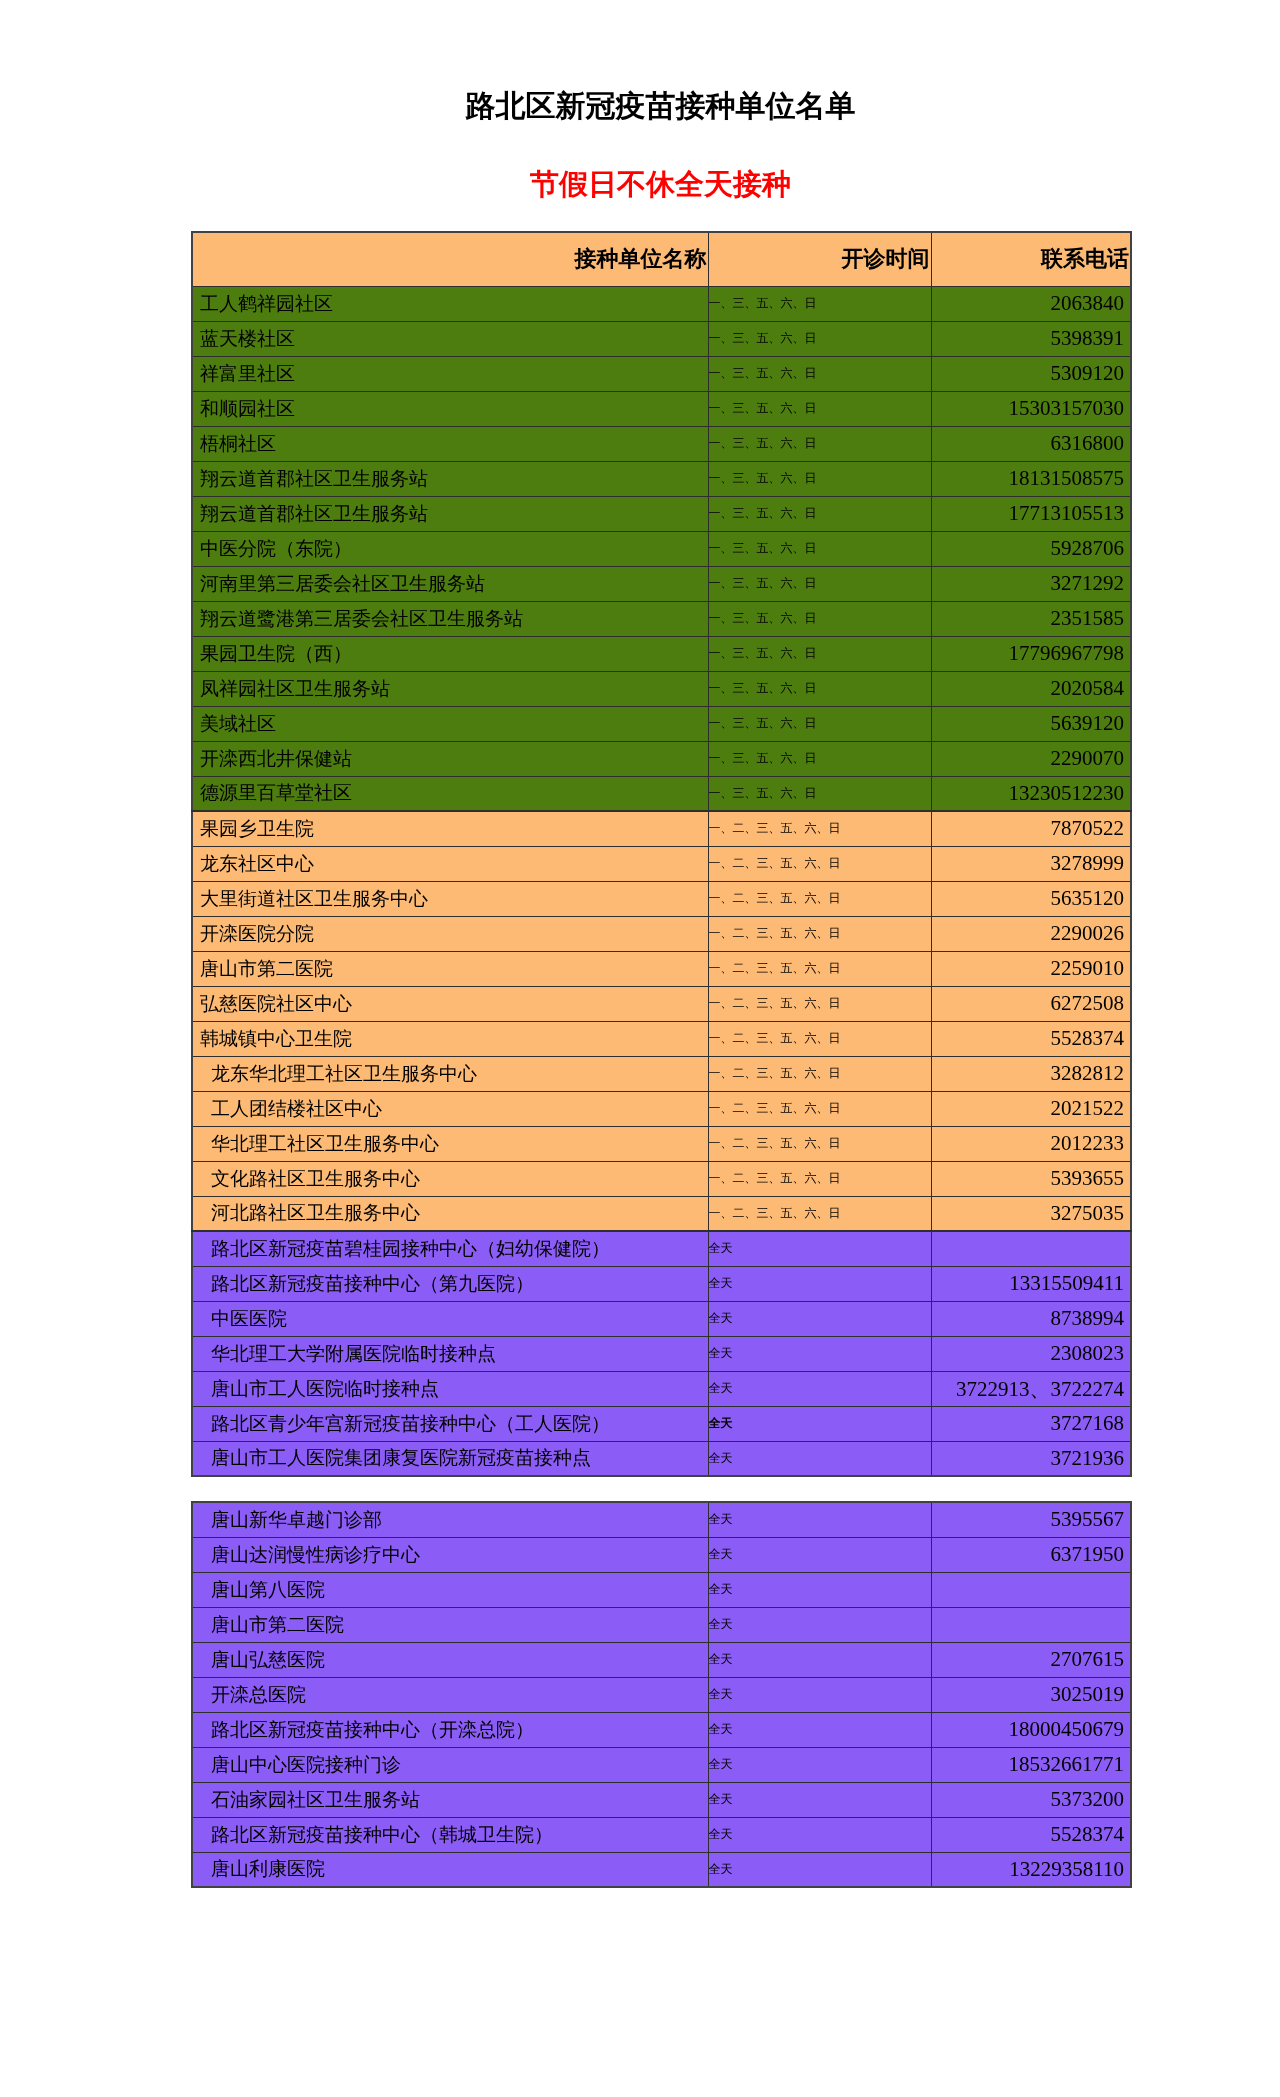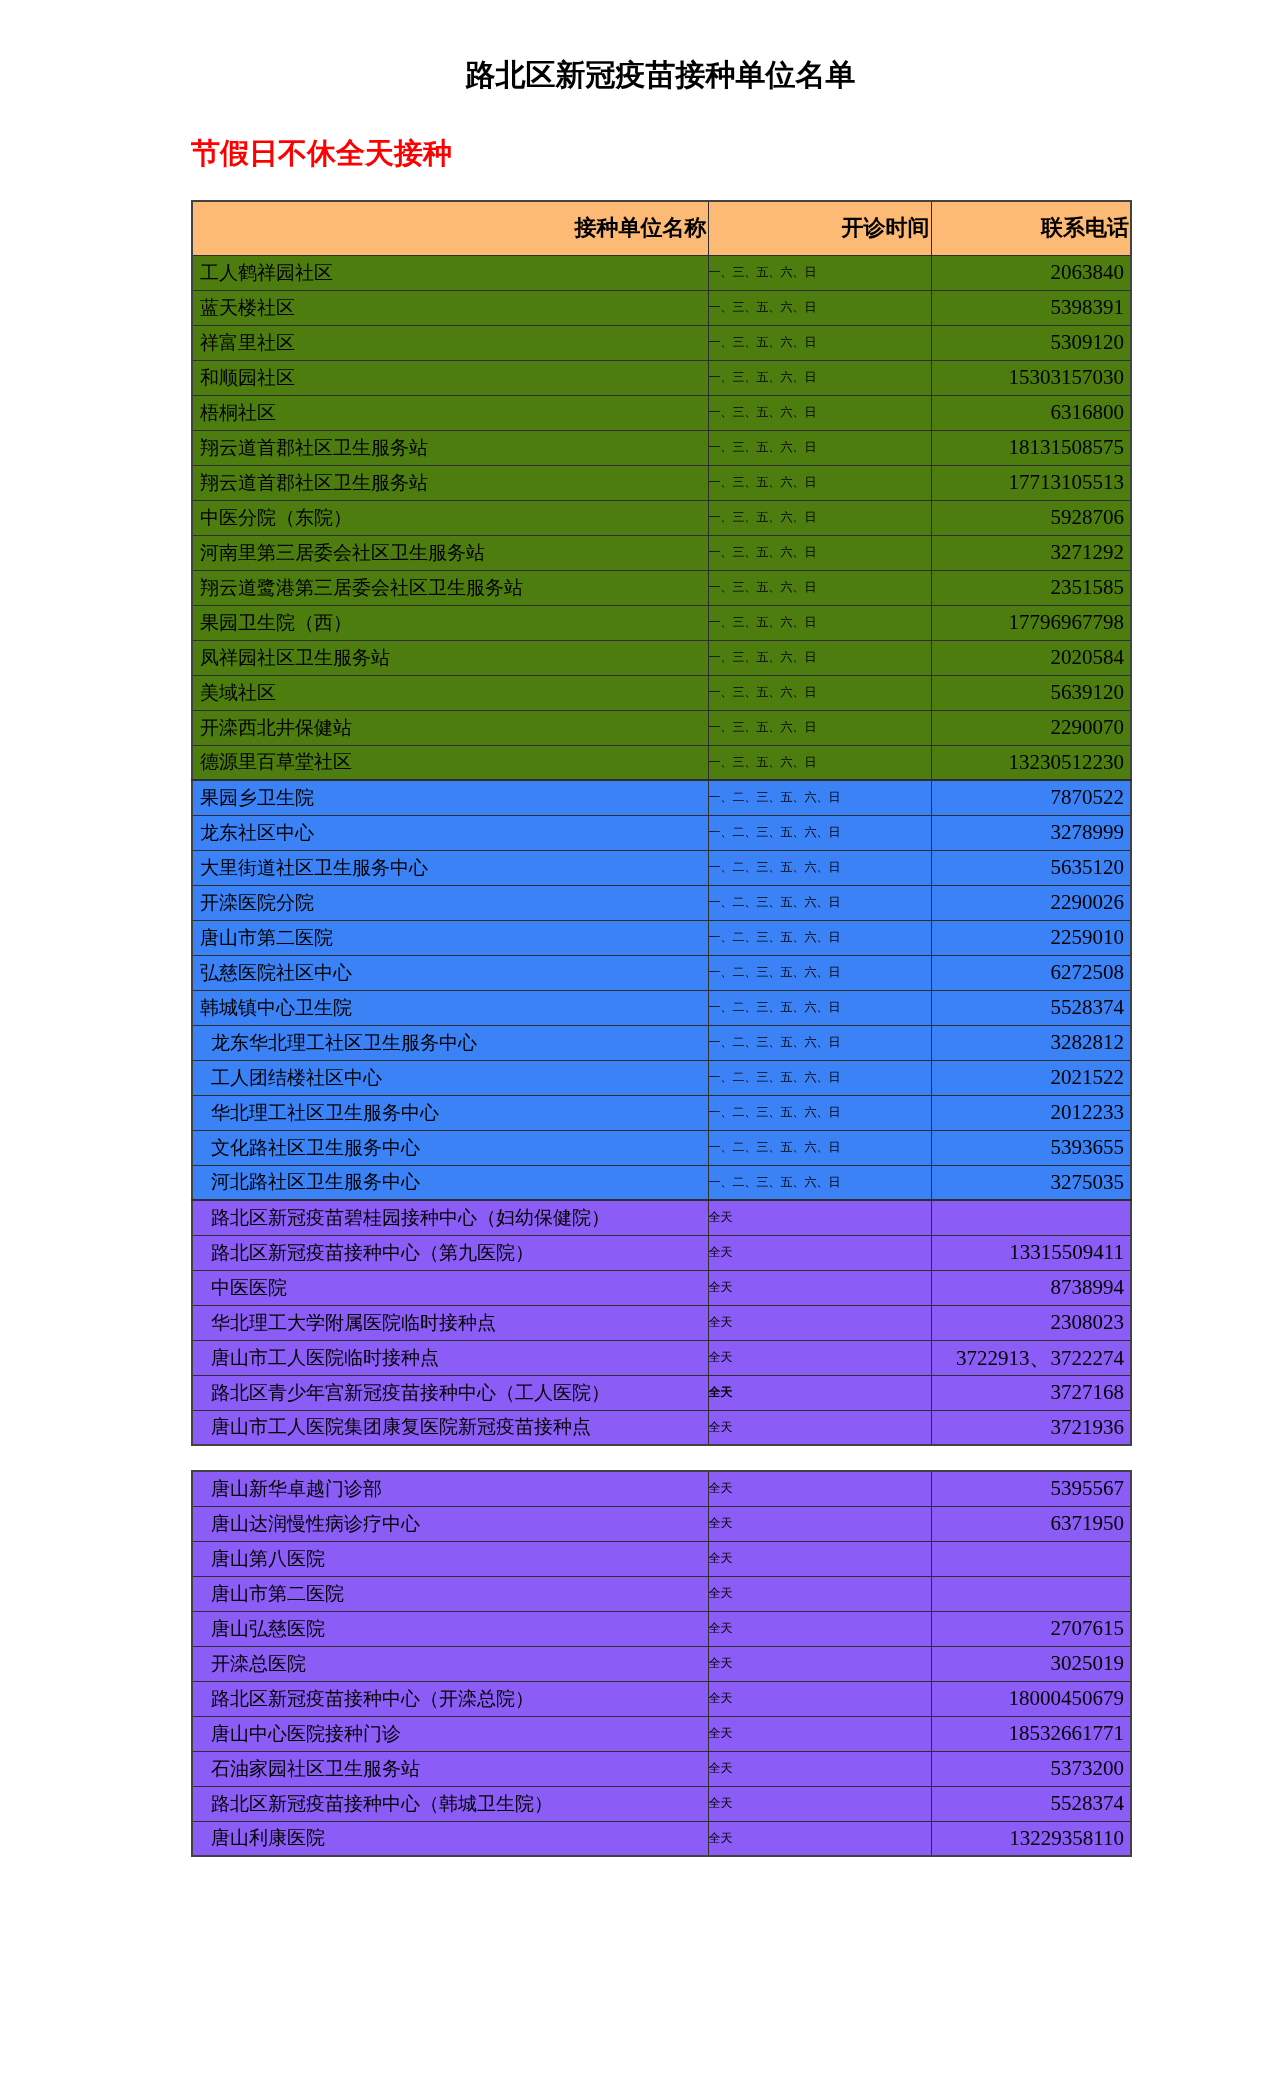--- a/index.html
+++ b/index.html
@@ -2,30 +2,30 @@
 <html><head>
 <meta charset="utf-8">
 <style>
   * { box-sizing: border-box; }
   html, body { margin: 0; padding: 0; }
   body {
     width: 1280px; height: 2097px;
     background: #ffffff; color: #000;
     font-family: "Liberation Serif", "DejaVu Serif", serif;
   }
-  .doc { padding-top: 55px; }
+  .doc { padding-top: 86px; }
   .title {
     width: 939px; margin: 0 0 0 191px;
     text-align: center;
     font-family: "Liberation Sans", "DejaVu Sans", sans-serif;
     font-weight: bold; font-size: 30px; line-height: 1.3;
   }
   .subtitle {
     width: 939px; margin: 40px 0 0 191px;
-    text-align: left;
+    text-align: center;
     font-family: "Liberation Sans", "DejaVu Sans", sans-serif;
     font-weight: bold; font-size: 29px;
     color: #ff0000;
   }
   table.vax {
     border-collapse: collapse; table-layout: fixed;
     width: 939px; margin-left: 191px;
     border: 2px solid #424242;
   }
   table.t1 { margin-top: 26px; }
@@ -43,21 +43,21 @@
   td {
     height: 35px;
     border: 1px solid #2e2e2e;
     padding: 0; white-space: nowrap; overflow: hidden;
   }
   td.c-name  { text-align: left;  padding-left: 7px;  font-size: 19px; }
   tr.indent td.c-name { padding-left: 18px; }
   td.c-time  { text-align: left; font-size: 12px; }
   td.c-phone { text-align: right; padding-right: 6px; font-size: 21px; }
   tr.row-white td { background: #4d7c0f; }
-  tr.row-light td { background: #3b82f6; }
+  tr.row-light td { background: #fdba74; }
   tr.row-dark  td { background: #8b5cf6; }
   tr.section-start td { border-top-width: 2px; }
   tr.bold-time td.c-time { font-weight: bold; }
 </style>
 </head>
 <body>
 
 <div class="doc">
 
   <h1 class="title">路北区新冠疫苗接种单位名单</h1>

